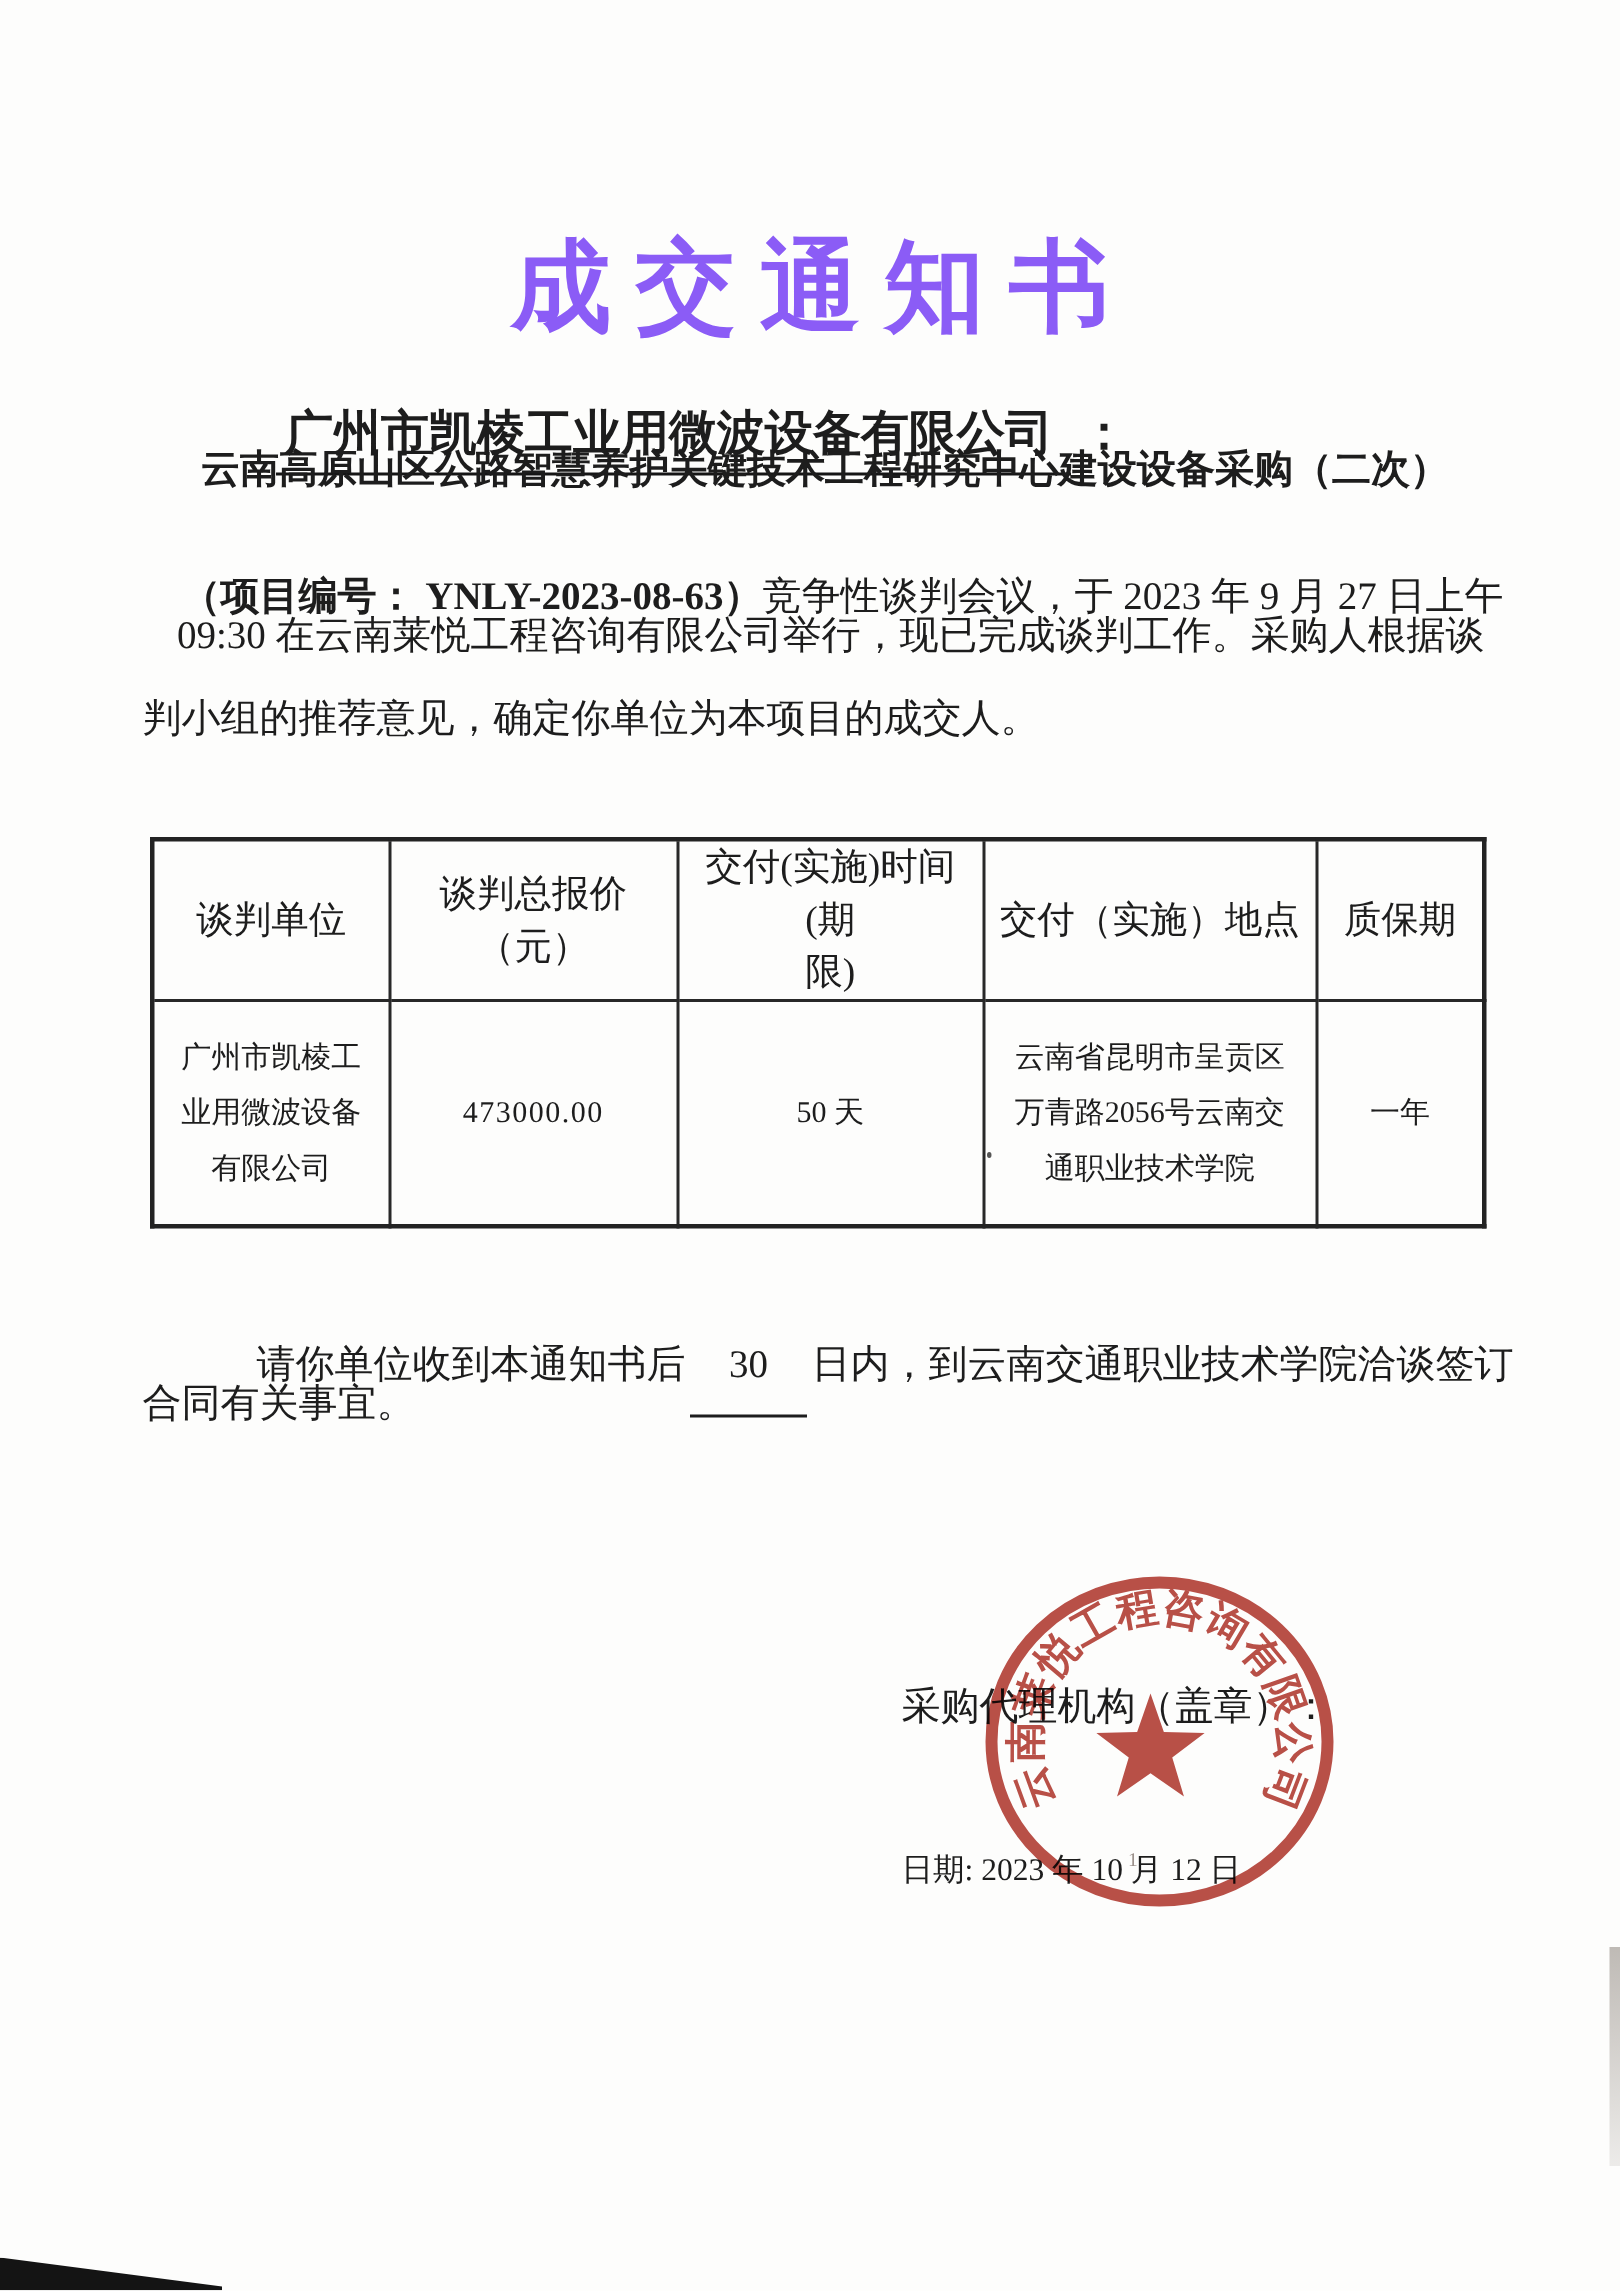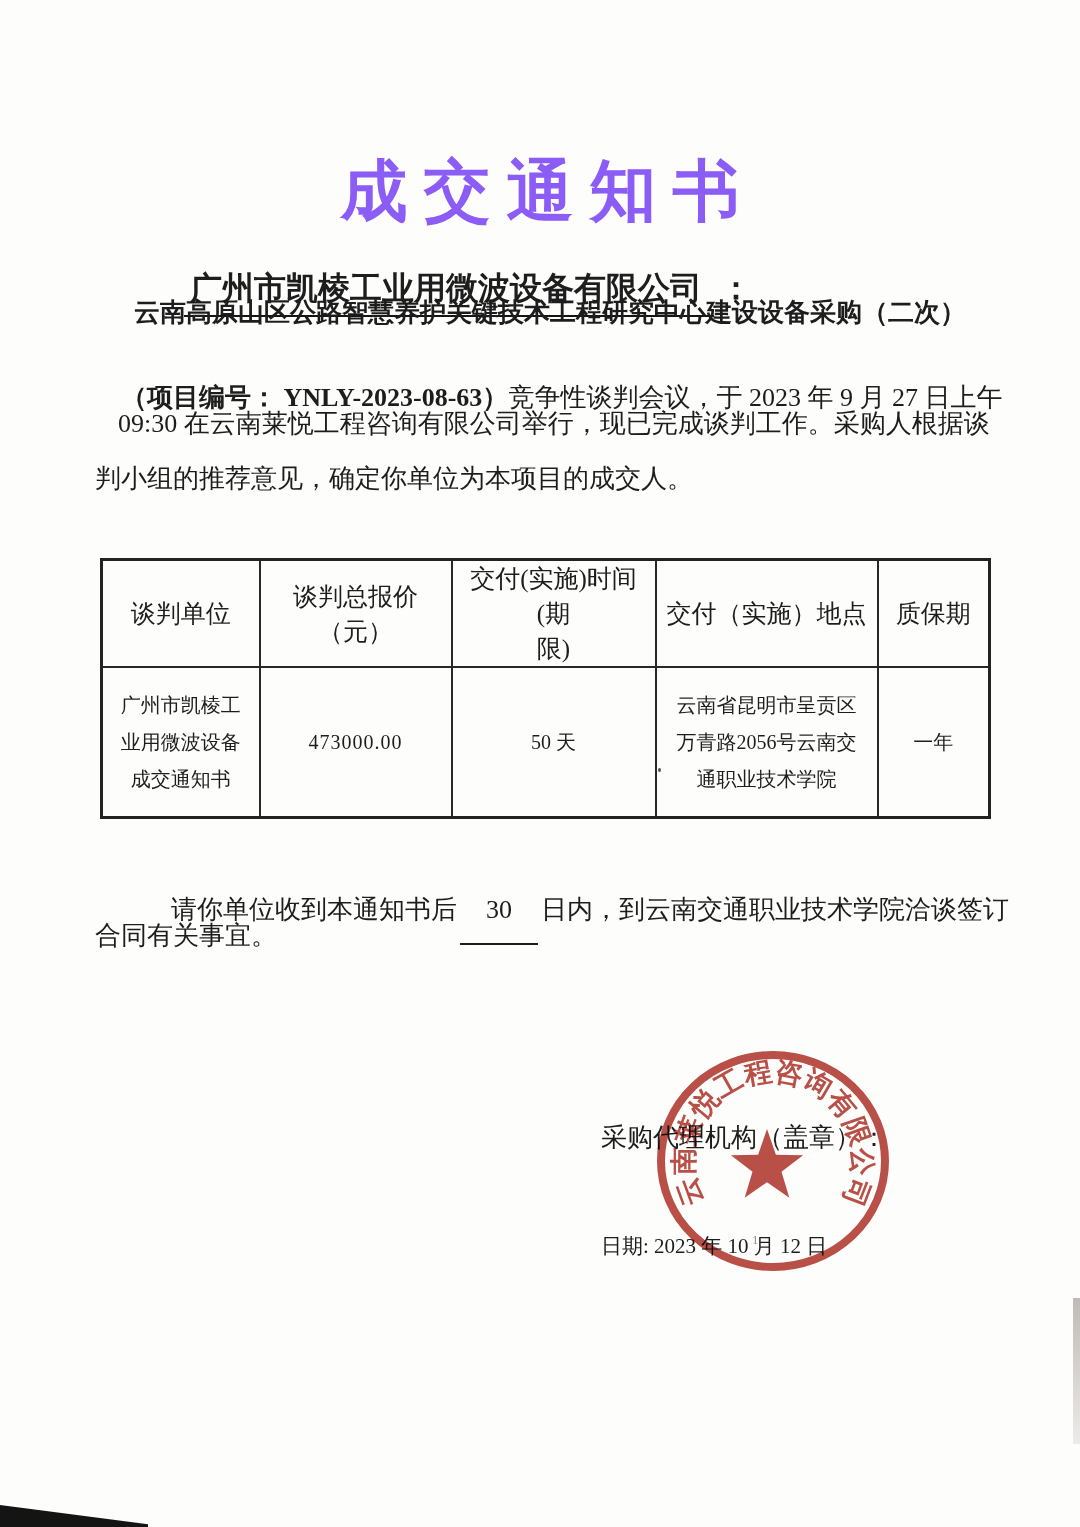--- a/index.html
+++ b/index.html
@@ -98,21 +98,21 @@
         <th>谈判总报价
 （元）</th>
         <th>交付(实施)时间(期
 限)</th>
         <th>交付（实施）地点</th>
         <th>质保期</th>
       </tr>
       <tr>
         <td>广州市凯棱工
 业用微波设备
-成交通知书</td>
+有限公司</td>
         <td class="cell-num">473000.00</td>
         <td>50 天</td>
         <td>云南省昆明市呈贡区
 万青路2056号云南交
 通职业技术学院</td>
         <td>一年</td>
       </tr>
     </tbody>
   </table>
 

